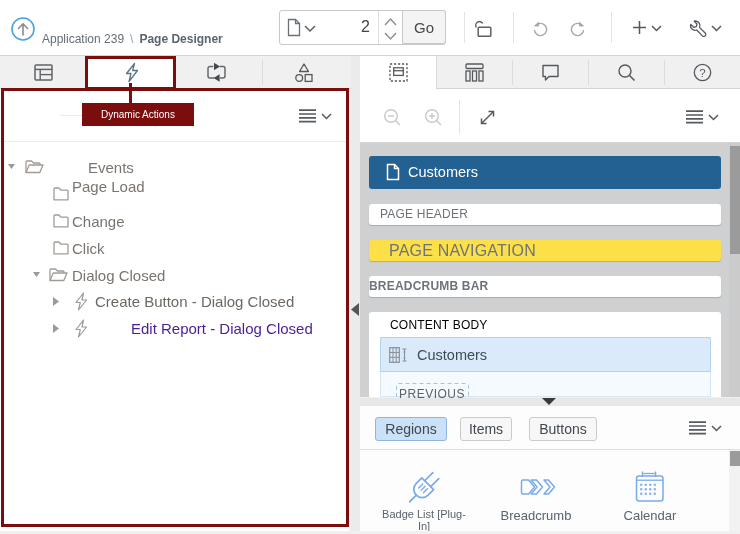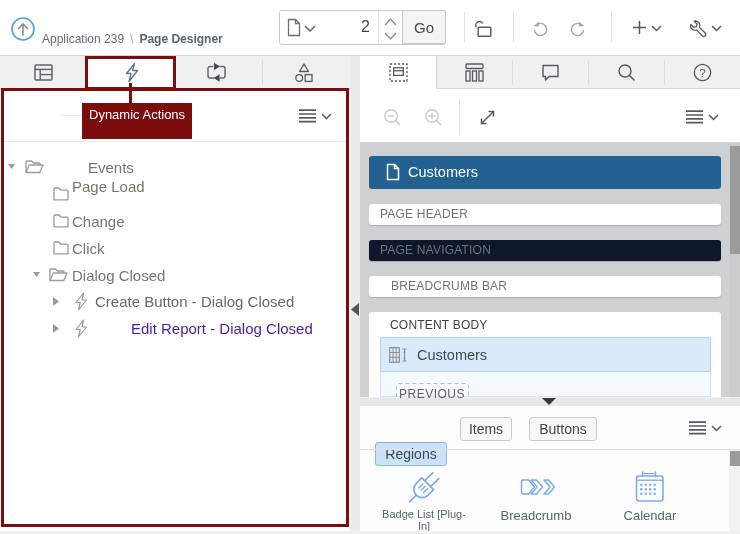--- a/index.html
+++ b/index.html
@@ -156,21 +156,21 @@
 <svg class="abs" style="left:53px;top:324px;" width="6" height="9" viewBox="0 0 6 9">
     <path d="M0 0 L6 4.5 L0 9 Z" fill="#9a9a9a"></path>
   </svg>
 <svg class="abs" style="left:73px;top:319px;" width="16" height="19" viewBox="0 0 16 19">
   <path d="M10.5 1 L3 10.5 H7.3 L5.5 18 L13.5 8 H9 Z" fill="none" stroke="#9a9a9a" stroke-width="1.2" stroke-linejoin="round"></path>
 </svg>
 <div class="abs" style="left:95px;top:320px;font-size:15px;color:#4c1d95;margin-left:36px;">Edit Report - Dialog Closed</div>
 
 <div class="abs" style="left:85px;top:56px;width:91px;height:34px;border:3px solid #7b0d0d;"></div>
 <div class="abs" style="left:129px;top:83px;width:3px;height:22px;background:#7b0d0d;"></div>
-<div class="abs" style="left:82px;top:103px;height:36px;background:#7b0d0d;color:#fff;font-size:13px;line-height:23px;padding:0 7px;">Dynamic Actions</div>
+<div class="abs" style="left:82px;top:103px;height:23px;background:#7b0d0d;color:#fff;font-size:10px;line-height:23px;padding:0 19px;">Dynamic Actions</div>
 <div class="abs" style="left:1px;top:88px;width:348px;height:439px;border:3px solid #7b0d0d;"></div>
 
 <svg class="abs" style="left:351px;top:303px;" width="8" height="13" viewBox="0 0 8 13">
     <path d="M8 0 V13 L0 6.5 Z" fill="#555"></path>
   </svg>
 
 <div class="abs" style="left:360px;top:56px;width:380px;height:33px;background:#f0f0f1;border-bottom:1px solid #d4d4d4;"></div>
 <div class="abs" style="left:512px;top:60px;width:1px;height:25px;background:#dcdcdc;"></div>
 <div class="abs" style="left:588px;top:60px;width:1px;height:25px;background:#dcdcdc;"></div>
 <div class="abs" style="left:664px;top:60px;width:1px;height:25px;background:#dcdcdc;"></div>
@@ -233,25 +233,25 @@
 <div class="abs" style="left:360px;top:143px;width:380px;height:254px;background:#cfd0d1;"></div>
 
 <div class="abs" style="left:369px;top:156px;width:352px;height:33px;background:#226192;border-radius:3px;"></div>
 <svg class="abs" style="left:386px;top:163px;" width="14" height="18" viewBox="0 0 14 18">
   <path d="M1.5 1.5 H8.5 L12.5 5.5 V16.5 H1.5 Z" fill="none" stroke="#fff" stroke-width="1.5"></path>
   <path d="M8.5 1.5 V5.5 H12.5" fill="none" stroke="#fff" stroke-width="1.5"></path>
 </svg>
 <div class="abs" style="left:408px;top:164px;font-size:14.5px;color:#fff;">Customers</div>
 
 <div class="abs" style="left:369px;top:204px;width:352px;height:21px;background:#fff;border-radius:3px;box-shadow:0 1px 1px rgba(0,0,0,0.18);font-size:12px;color:#6d737a;line-height:21px;padding-left:11px;letter-spacing:0.2px;">PAGE HEADER</div>
-<div class="abs" style="left:369px;top:240px;width:352px;height:21px;background:#0f172a;border-radius:3px;box-shadow:0 1px 1px rgba(0,0,0,0.18);font-size:12px;color:#6d737a;line-height:21px;padding-left:11px;letter-spacing:0.2px;">PAGE NAVIGATION</div>
-<div class="abs" style="left:369px;top:276px;width:352px;height:21px;background:#fff;border-radius:3px;box-shadow:0 1px 1px rgba(0,0,0,0.18);font-size:12px;color:#6d737a;line-height:21px;padding-left:22px;letter-spacing:0.2px;">BREADCRUMB BAR</div>
+<div class="abs" style="left:369px;top:240px;width:352px;height:21px;background:#fde047;border-radius:3px;box-shadow:0 1px 1px rgba(0,0,0,0.18);font-size:16px;color:#6d737a;line-height:21px;padding-left:20px;letter-spacing:0.2px;">PAGE NAVIGATION</div>
+<div class="abs" style="left:369px;top:276px;width:352px;height:21px;background:#fff;border-radius:3px;box-shadow:0 1px 1px rgba(0,0,0,0.18);font-size:12px;color:#6d737a;line-height:21px;padding-left:0;letter-spacing:0.2px;font-weight:bold;">BREADCRUMB BAR</div>
 
 <div class="abs" style="left:369px;top:312px;width:352px;height:85px;background:#fff;border-radius:3px 3px 0 0;"></div>
-<div class="abs" style="left:390px;top:318px;font-size:12px;color:#404040;letter-spacing:0.2px;">CONTENT BODY</div>
+<div class="abs" style="left:390px;top:318px;font-size:12px;color:#000000;letter-spacing:0.2px;">CONTENT BODY</div>
 
 <div class="abs" style="left:380px;top:337px;width:331px;height:60px;background:#f5fafe;border:1px solid #d5e6f5;"></div>
 
 <div class="abs" style="left:380px;top:337px;width:331px;height:35px;background:#daeafa;border:1px solid #b3d3ee;border-radius:2px 2px 0 0;"></div>
 <svg class="abs" style="left:389px;top:347px;" width="19" height="16" viewBox="0 0 19 16">
   <rect x="0.7" y="0.7" width="9.6" height="14.6" fill="none" stroke="#8a9094" stroke-width="1.2"></rect>
   <path d="M0.7 5.5 H10.3 M0.7 10.3 H10.3 M4 0.7 V15.3 M7.2 0.7 V15.3" stroke="#8a9094" stroke-width="1"></path>
   <path d="M13.5 2 H17.5 M15.5 2 V14 M13.5 14 H17.5 M14.5 5 H16.5 M14.5 11 H16.5" stroke="#8a9094" stroke-width="1.1"></path>
 </svg>
 <div class="abs" style="left:417px;top:347px;font-size:14.5px;color:#3f4b55;">Customers</div>
@@ -263,21 +263,21 @@
 
 <div class="abs" style="left:729px;top:143px;width:11px;height:254px;background:#cbcbcb;"></div>
 <div class="abs" style="left:729.5px;top:146px;width:10px;height:108px;background:#9b9b9b;"></div>
 
 <div class="abs" style="left:360px;top:398px;width:380px;height:8px;background:#e7e7e7;"></div>
 <div class="abs" style="left:360px;top:406px;width:380px;height:125px;background:#fdfdfd;"></div>
 <svg class="abs" style="left:542px;top:398px;" width="14" height="7" viewBox="0 0 14 7">
     <path d="M0 0 H14 L7 7 Z" fill="#3a3a3a"></path>
   </svg>
 
-<div class="abs" style="left:375px;top:417px;width:72px;height:24px;background:#cae1f8;border:1px solid #8fb6de;border-radius:3px;font-size:14px;color:#41484f;text-align:center;line-height:22px;margin-top:25px;">Regions</div>
+<div class="abs" style="left:375px;top:417px;width:72px;height:24px;background:#cae1f8;border:1px solid #8fb6de;border-radius:3px;font-size:14px;color:#41484f;text-align:center;line-height:22px;">Regions</div>
 <div class="abs" style="left:460px;top:417px;width:52px;height:24px;background:#f7f7f7;border:1px solid #cbcbcb;border-radius:3px;font-size:14px;color:#41484f;text-align:center;line-height:22px;">Items</div>
 <div class="abs" style="left:529px;top:417px;width:68px;height:24px;background:#f7f7f7;border:1px solid #cbcbcb;border-radius:3px;font-size:14px;color:#41484f;text-align:center;line-height:22px;">Buttons</div>
 <svg class="abs" style="left:689px;top:421px;" width="17" height="14" viewBox="0 0 17 14">
   <path d="M0 1.2 H17 M0 5 H17 M0 8.8 H17 M0 12.6 H17" stroke="#555a5f" stroke-width="1.7"></path>
 </svg>
 <svg class="abs" style="left:711px;top:425px;" width="11" height="7" viewBox="0 0 11 7">
   <path d="M1 1 L5.5 5.5 L10 1" fill="none" stroke="#555a5f" stroke-width="1.5"></path>
 </svg>
 
 <div class="abs" style="left:360px;top:449px;width:380px;height:1px;background:#e0e0e0;"></div>

